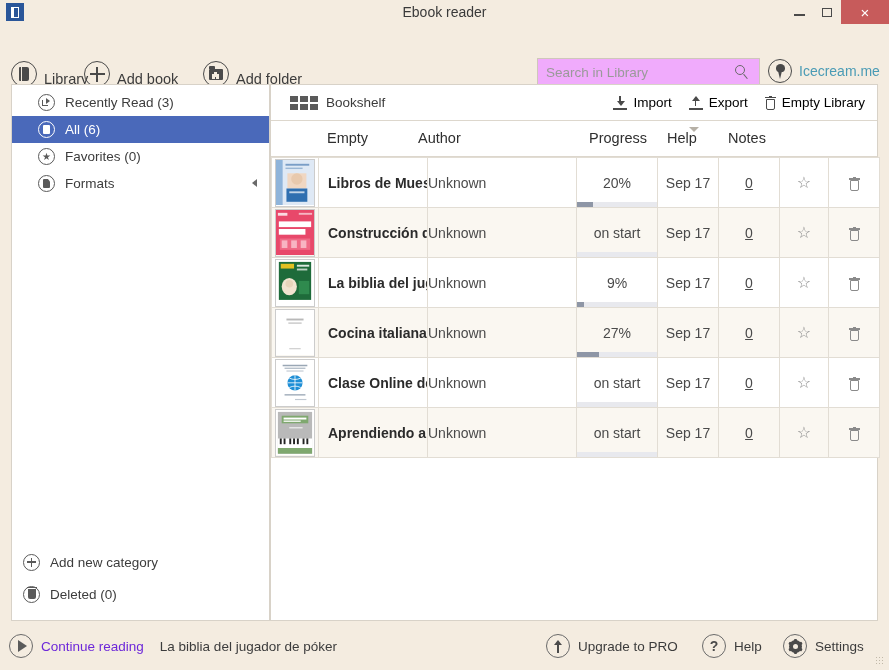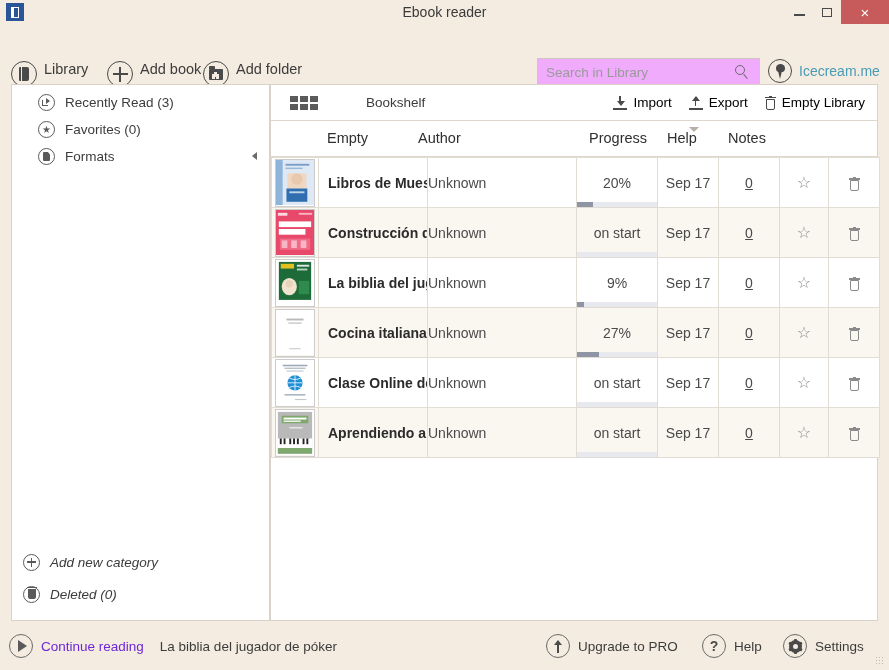--- a/index.html
+++ b/index.html
@@ -20,21 +20,21 @@
               text-align:center;font-size:14px;color:#3a3a3a;}
   .winbtns{position:absolute;right:0;top:0;height:24px;display:flex;}
   .winbtn{width:28px;height:24px;display:flex;align-items:center;justify-content:center;cursor:default;}
   .winbtn.close{width:48px;background:#c75b5b;}
   .minimize-glyph{display:block;width:11px;height:1.5px;background:#4a4a4a;margin-top:6px;}
   .maximize-glyph{display:block;width:10px;height:9px;border:1.5px solid #4a4a4a;box-sizing:border-box;}
   .close-glyph{color:#fff;font-size:15px;line-height:15px;font-family:"Liberation Sans",sans-serif;}
 
   
   .toolbar{position:absolute;left:0;top:24px;width:889px;height:56px;background:#f4ece0;}
-  .tool{position:absolute;display:flex;align-items:flex-start;gap:7px;cursor:default;}
+  .tool{position:absolute;display:flex;align-items:flex-end;gap:7px;cursor:default;}
   .circ{width:26px;height:26px;border-radius:50%;border:1.6px solid #4a4a4a;
         display:flex;align-items:center;justify-content:center;box-sizing:border-box;flex:none;}
   .tool-label{font-size:14.5px;color:#3c3c3c;white-space:nowrap;}
   .ic-book{width:10px;height:14px;background:#4a4a4a;border-radius:1px 2px 2px 1px;position:relative;}
   .ic-book:after{content:"";position:absolute;left:1.5px;top:0;width:1.2px;height:14px;background:#f4ece0;}
   .ic-plus{position:relative;width:15px;height:15px;}
   .ic-plus:before,.ic-plus:after{content:"";position:absolute;background:#4a4a4a;}
   .ic-plus:before{left:0;top:6.8px;width:15px;height:1.8px;}
   .ic-plus:after{top:0;left:6.8px;height:15px;width:1.8px;}
   .ic-folder{width:14px;height:11px;background:#4a4a4a;border-radius:1px;position:relative;}
@@ -70,36 +70,36 @@
   .g-recent:before{content:"";position:absolute;left:0;top:2px;width:6px;height:6px;border:1.3px solid #5a5a5a;border-right:0;border-top:0;box-sizing:border-box;}
   .g-recent:after{content:"";position:absolute;left:3.5px;top:0;width:0;height:0;border-left:4px solid #5a5a5a;border-top:3px solid transparent;border-bottom:3px solid transparent;}
   .g-all{width:7px;height:9px;background:#5a5a5a;border-radius:1px;}
   .nav-item.sel .g-all{background:#fff;}
   .g-star{font-size:10px;line-height:10px;color:#5a5a5a;}
   .g-page{width:7px;height:9px;background:#5a5a5a;border-radius:1px 1px 1px 1px;
           clip-path:polygon(0 0,70% 0,100% 28%,100% 100%,0 100%);}
   .collapse-arrow{position:absolute;right:12px;top:9px;width:0;height:0;
      border-right:5px solid #6a6a6a;border-top:4px solid transparent;border-bottom:4px solid transparent;}
   .sidebar-bottom{position:absolute;left:0;bottom:10px;width:100%;}
-  .sb-bot-item{height:32px;display:flex;align-items:center;gap:10px;padding-left:11px;cursor:default;font-style:italic;}
+  .sb-bot-item{height:32px;display:flex;align-items:center;gap:10px;padding-left:11px;cursor:default;}
   .g-trash{width:8px;height:10px;background:#5a5a5a;border-radius:0 0 2px 2px;position:relative;}
   .g-trash:before{content:"";position:absolute;left:-1px;top:-2.5px;width:10px;height:1.6px;background:#5a5a5a;}
   .g-plus{position:relative;width:9px;height:9px;}
   .g-plus:before,.g-plus:after{content:"";position:absolute;background:#5a5a5a;}
   .g-plus:before{left:0;top:3.8px;width:9px;height:1.4px;}
   .g-plus:after{top:0;left:3.8px;height:9px;width:1.4px;}
 
   
   .content{position:absolute;left:270px;top:84px;width:608px;height:537px;background:#fff;
            border:1px solid #d8d2c8;box-sizing:border-box;}
   .content-head{position:relative;height:35px;border-bottom:1px solid #ddd7cd;display:flex;align-items:center;}
   .grid-ic{position:absolute;left:19px;top:11px;width:28px;height:14px;display:grid;
            grid-template-columns:repeat(3,8px);grid-template-rows:repeat(2,6px);gap:2px;}
   .grid-ic span{background:#5a5a5a;}
-  .shelf-label{position:absolute;left:55px;font-size:13.5px;color:#3c3c3c;margin-left:40px;}
+  .shelf-label{position:absolute;left:55px;font-size:13.5px;color:#3c3c3c;}
   .head-actions{position:absolute;right:12px;display:flex;align-items:center;gap:17px;}
   .ha{display:flex;align-items:center;gap:6px;cursor:default;}
   .ha-label{font-size:13.5px;color:#000000;white-space:nowrap;}
   .ic-import,.ic-export{width:14px;height:14px;position:relative;}
   .ic-import .arr{position:absolute;left:6px;top:0;width:1.6px;height:7px;background:#4a4a4a;}
   .ic-import .head{position:absolute;left:3.2px;top:5.5px;width:0;height:0;border-left:4px solid transparent;border-right:4px solid transparent;border-top:5px solid #4a4a4a;}
   .ic-import .base{position:absolute;left:0;bottom:0;width:14px;height:2px;background:#4a4a4a;}
   .ic-export .arr{position:absolute;left:6px;top:3px;width:1.6px;height:7px;background:#4a4a4a;}
   .ic-export .head{position:absolute;left:3.2px;top:0;width:0;height:0;border-left:4px solid transparent;border-right:4px solid transparent;border-bottom:5px solid #4a4a4a;}
   .ic-export .base{position:absolute;left:0;bottom:0;width:14px;height:2px;background:#4a4a4a;}
@@ -183,21 +183,21 @@
     </div>
   </div>
 
   <div class="toolbar">
     <div class="tool" style="left:11px;top:37px;">
       <span class="circ">
           <span class="ic-book"></span>
         </span>
       <span class="tool-label">Library</span>
     </div>
-    <div class="tool" style="left:107px;top:37px;">
+    <div class="tool" style="left:84px;top:37px;">
       <span class="circ">
           <span class="ic-plus"></span>
         </span>
       <span class="tool-label">Add book</span>
     </div>
     <div class="tool" style="left:203px;top:37px;">
       <span class="circ">
           <span class="ic-folder"></span>
         </span>
       <span class="tool-label">Add folder</span>
@@ -222,20 +222,26 @@
     </div>
   </div>
 
   <div class="sidebar">
     <div style="padding-top:4px;">
       <div class="nav-item">
         <span class="nav-circ">
             <span class="g-recent"></span>
           </span>
         <span class="nav-label">Recently Read (3)</span>
+      </div>
+      <div class="nav-item sel">
+        <span class="nav-circ">
+            <span class="g-all"></span>
+          </span>
+        <span class="nav-label">All (6)</span>
       </div>
       <div class="nav-item">
         <span class="nav-circ">
             <span class="g-star">★</span>
           </span>
         <span class="nav-label">Favorites (0)</span>
       </div>
       <div class="nav-item">
         <span class="nav-circ">
             <span class="g-page"></span>

